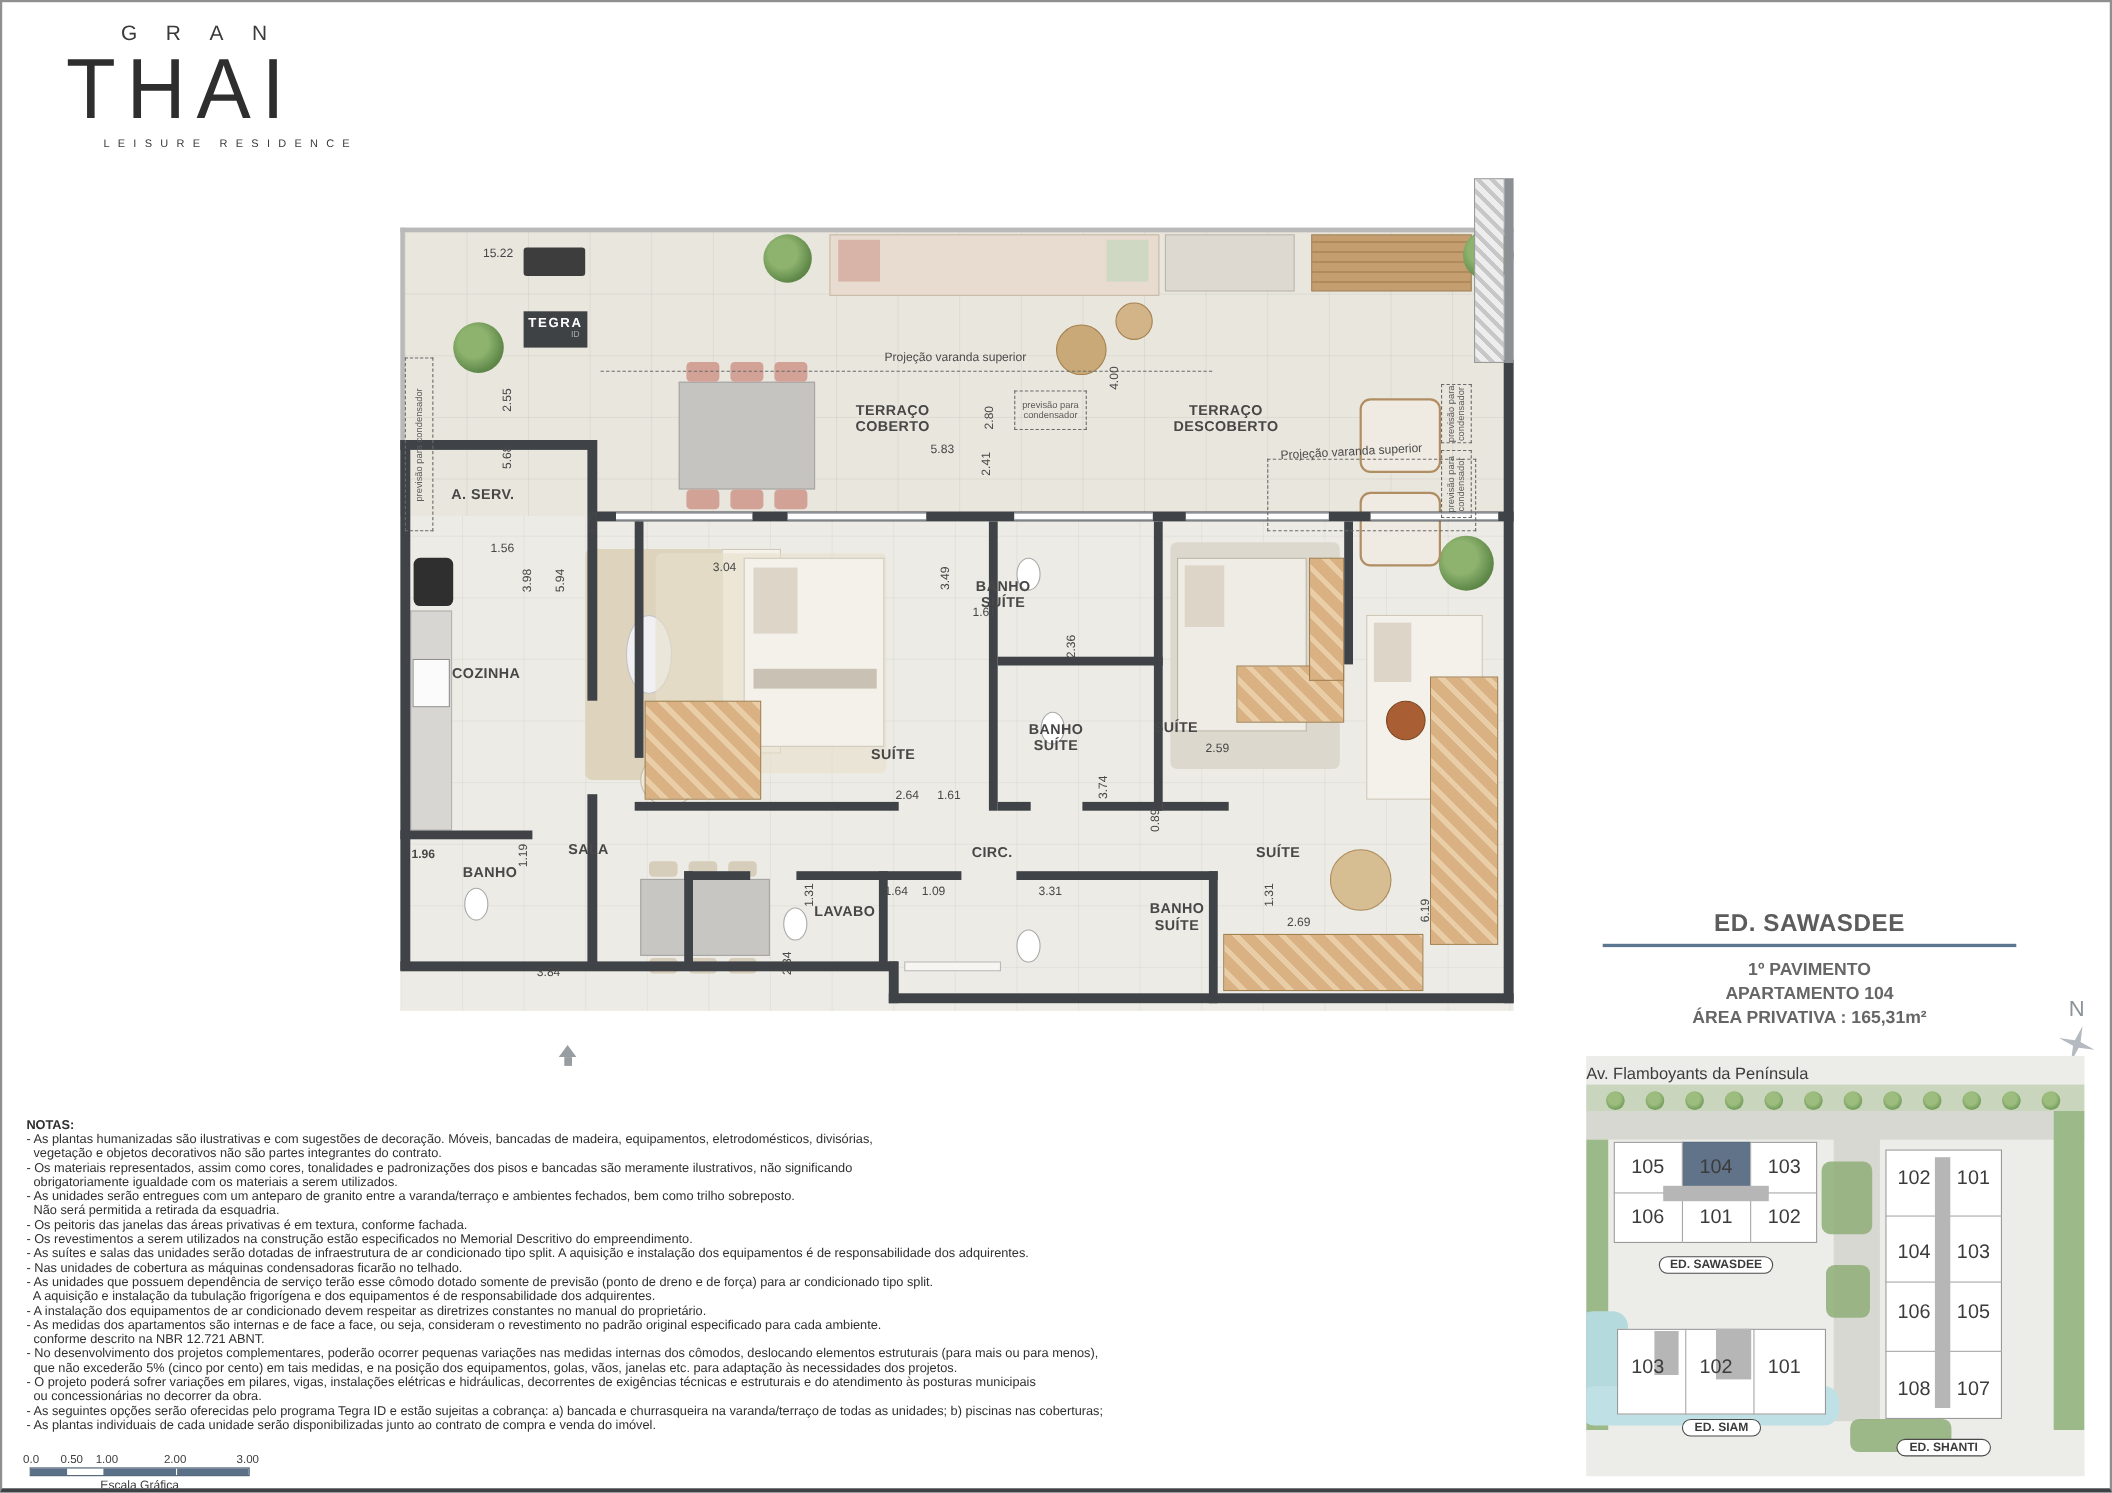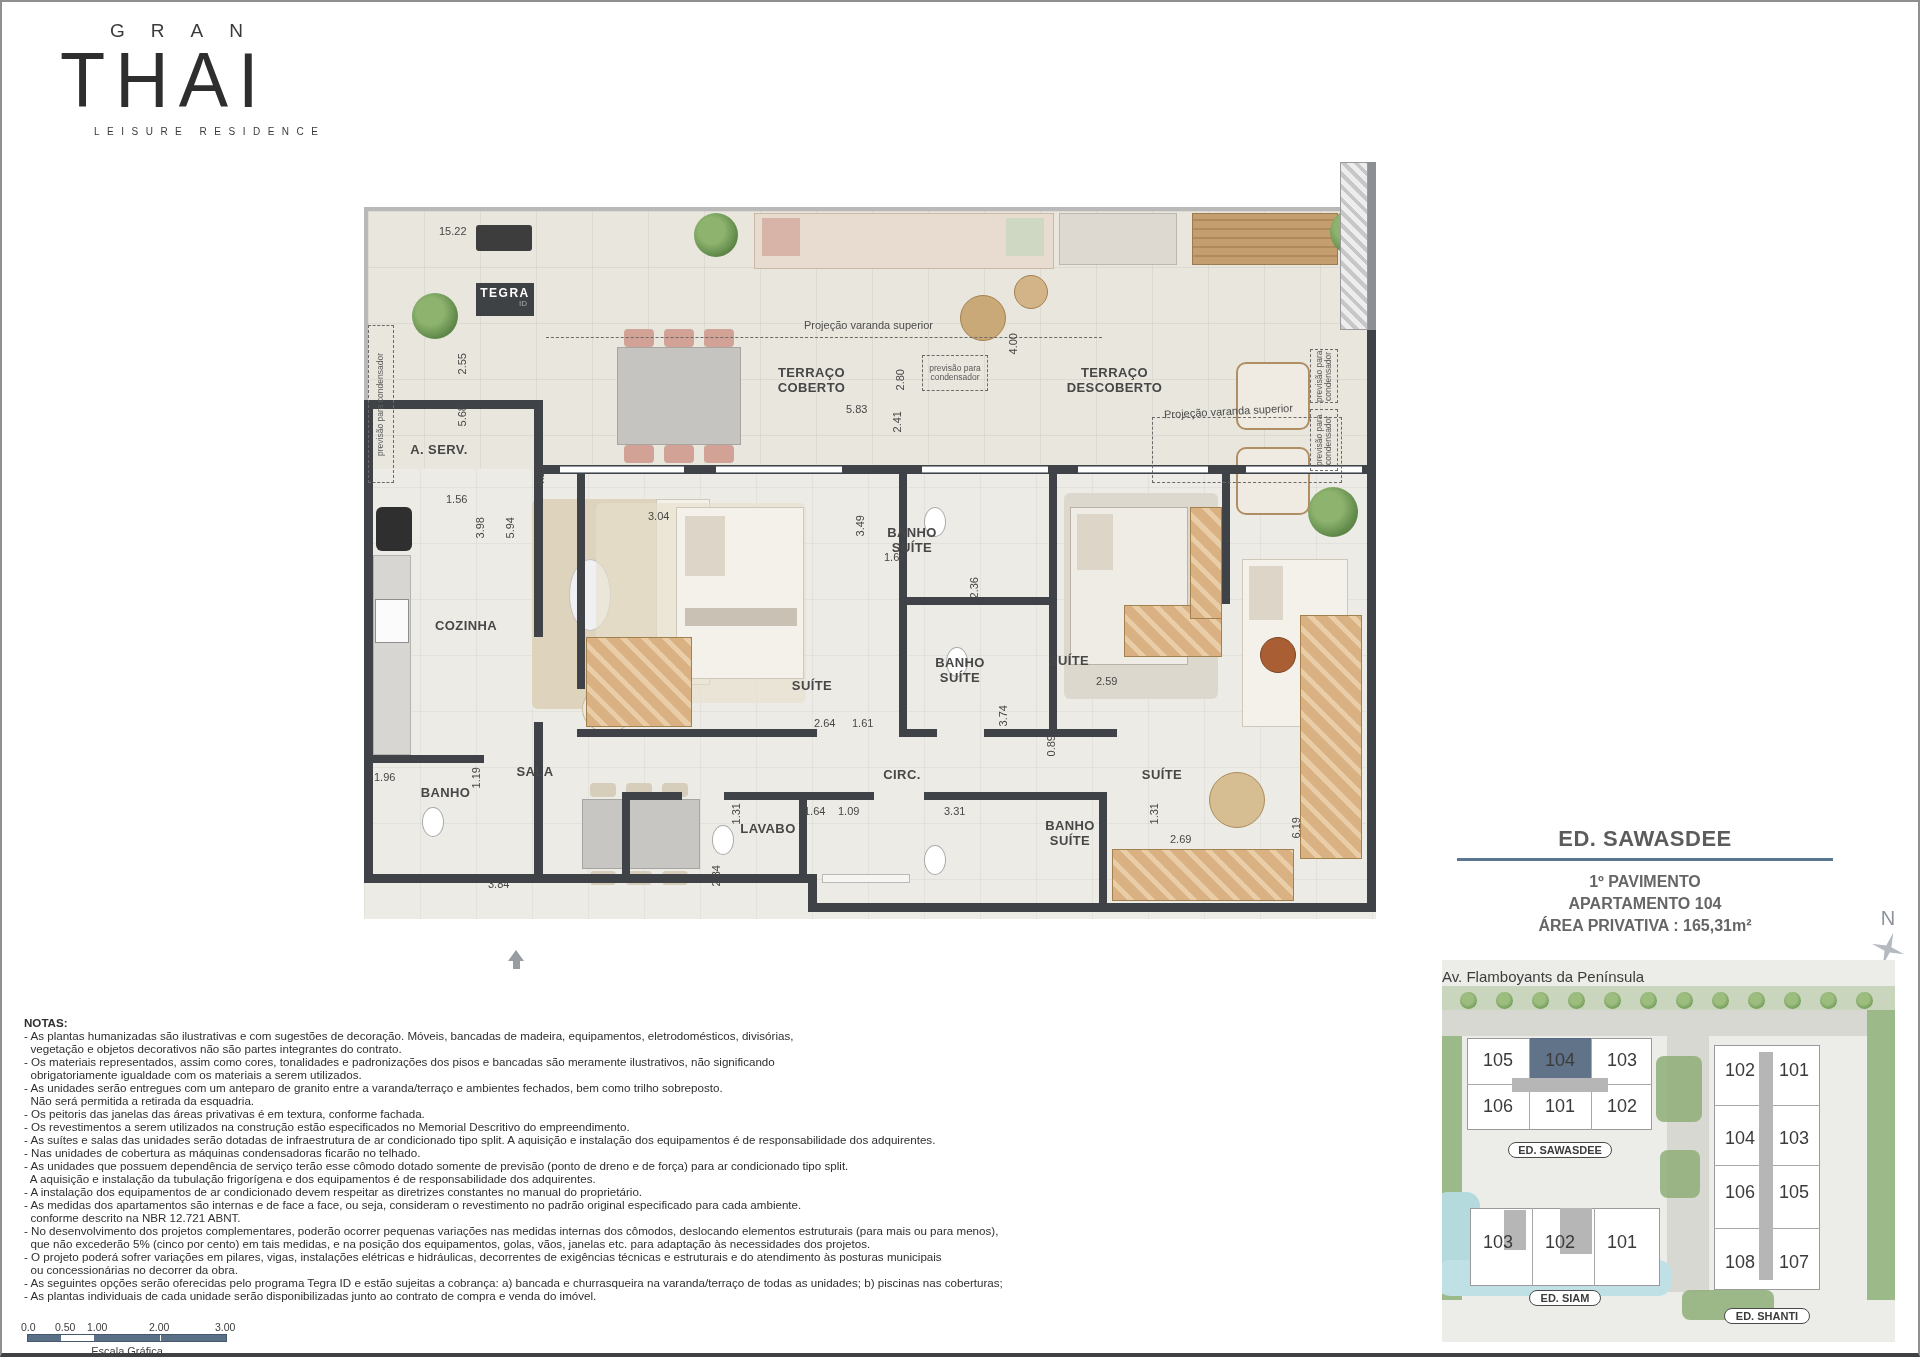--- a/index.html
+++ b/index.html
@@ -220,21 +220,21 @@
     <div class="dashbox vtext" style="left:946px;top:202px;width:28px;height:62px;">previsão para condensador</div>
 
     <div class="badge">
       <div class="b1">TEGRA</div>
       <div class="b2">ID</div>
     </div>
 
     <div class="rlabel" style="left:400px;top:158px;width:95px;">TERRAÇO COBERTO</div>
     <div class="rlabel" style="left:688px;top:158px;width:125px;">TERRAÇO DESCOBERTO</div>
     <div class="rlabel" style="left:40px;top:235px;width:70px;">A. SERV.</div>
-    <div class="rlabel" style="left:42px;top:411px;width:72px;margin-left:24px;">COZINHA</div>
+    <div class="rlabel" style="left:42px;top:397px;width:72px;">COZINHA</div>
     <div class="rlabel" style="left:150px;top:557px;width:42px;">SALA</div>
     <div class="rlabel" style="left:54px;top:578px;width:55px;">BANHO</div>
     <div class="rlabel" style="left:424px;top:471px;width:48px;">SUÍTE</div>
     <div class="rlabel" style="left:520px;top:318px;width:56px;">BANHO SUÍTE</div>
     <div class="rlabel" style="left:568px;top:448px;width:56px;">BANHO SUÍTE</div>
     <div class="rlabel" style="left:681px;top:446px;width:48px;">SUÍTE</div>
     <div class="rlabel" style="left:774px;top:560px;width:48px;">SUÍTE</div>
     <div class="rlabel" style="left:514px;top:560px;width:48px;">CIRC.</div>
     <div class="rlabel" style="left:376px;top:614px;width:56px;">LAVABO</div>
     <div class="rlabel" style="left:678px;top:611px;width:56px;">BANHO SUÍTE</div>
@@ -252,21 +252,21 @@
     <div class="dim vert" style="left:527px;top:204px;">2.41</div>
     <div class="dim vert" style="left:643px;top:126px;">4.00</div>
     <div class="dim vert" style="left:490px;top:308px;">3.49</div>
     <div class="dim" style="left:520px;top:344px;">1.61</div>
     <div class="dim vert" style="left:604px;top:370px;">2.36</div>
     <div class="dim" style="left:450px;top:510px;">2.64</div>
     <div class="dim" style="left:488px;top:510px;">1.61</div>
     <div class="dim" style="left:732px;top:468px;">2.59</div>
     <div class="dim vert" style="left:633px;top:498px;">3.74</div>
     <div class="dim vert" style="left:681px;top:528px;">0.89</div>
-    <div class="dim" style="left:10px;top:564px;">1.96</div>
+    <div class="dim" style="left:10px;top:564px;font-weight:bold;">1.96</div>
     <div class="dim vert" style="left:106px;top:560px;">1.19</div>
     <div class="dim" style="left:124px;top:671px;">3.84</div>
     <div class="dim vert" style="left:346px;top:658px;">2.34</div>
     <div class="dim vert" style="left:366px;top:596px;">1.31</div>
     <div class="dim" style="left:440px;top:598px;">1.64</div>
     <div class="dim" style="left:474px;top:598px;">1.09</div>
     <div class="dim" style="left:580px;top:598px;">3.31</div>
     <div class="dim vert" style="left:784px;top:596px;">1.31</div>
     <div class="dim" style="left:806px;top:626px;">2.69</div>
     <div class="dim vert" style="left:926px;top:610px;">6.19</div>

